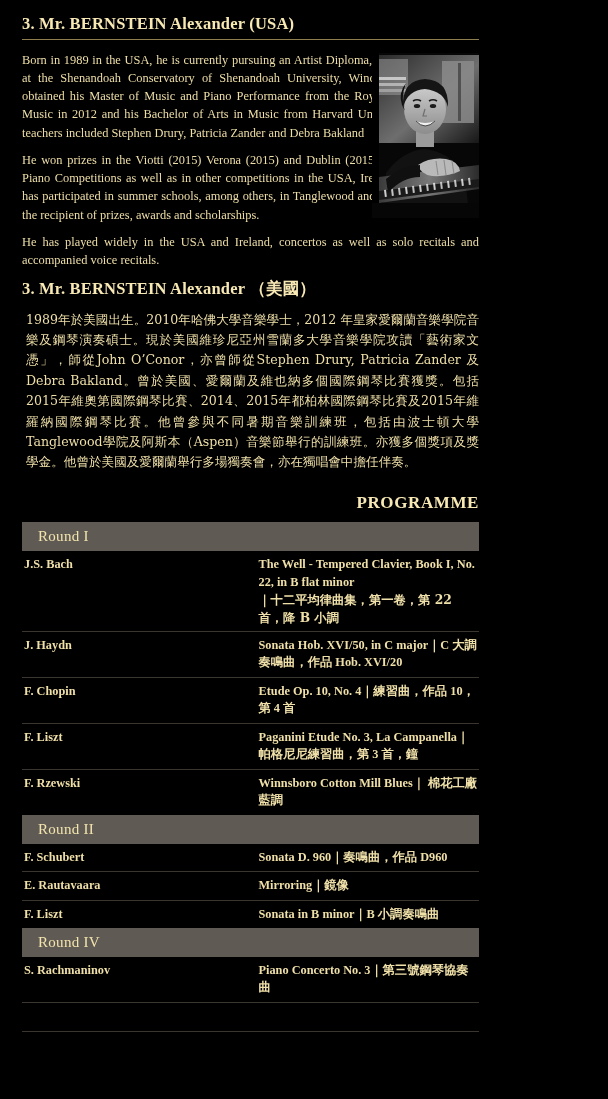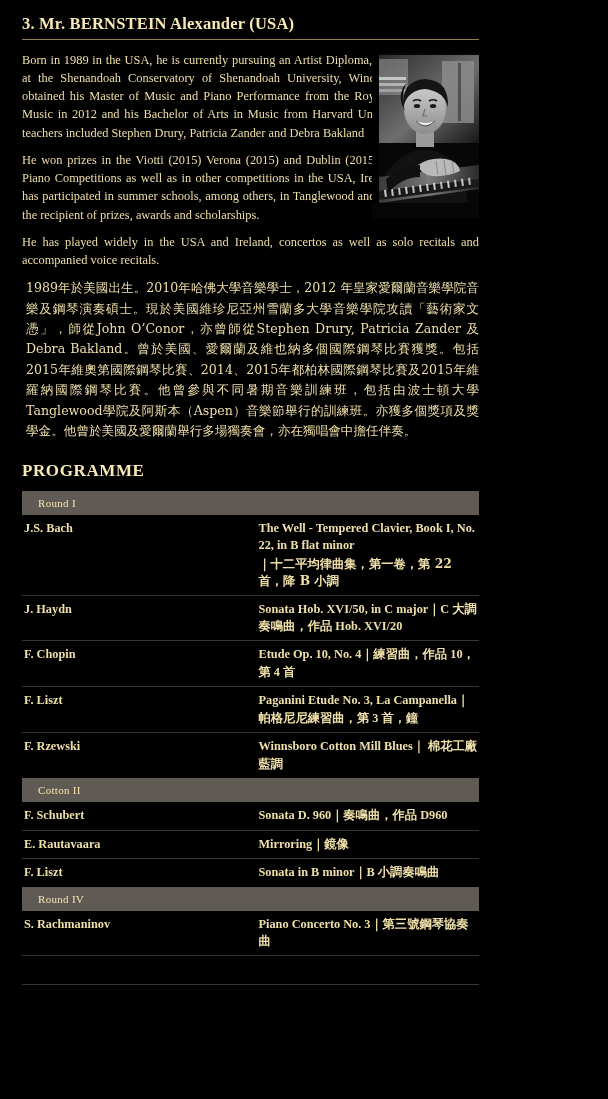--- a/index.html
+++ b/index.html
@@ -50,20 +50,21 @@
     line-height: 1.3;
     border-bottom: none;
   }
   .programme-title {
     font-size: 17px;
     font-weight: bold;
     color: #f7e8b4;
     letter-spacing: 0.6px;
     margin: 20px 0 9px 0;
     line-height: 1.2;
+    text-align: right;
   }
 
   
   .bio-block { position: relative; }
   .bio-p {
     font-size: 12.4px;
     line-height: 1.47;
     color: #efdfa8;
     text-align: justify;
     margin: 0 0 9px 0;
@@ -96,21 +97,21 @@
 
   
   .programme {
     width: 100%;
     border-collapse: collapse;
     table-layout: fixed;
   }
   .round-row td {
     background: #5f5a53;
     padding: 6px 0 6px 16px;
-    font-size: 11px;
+    font-size: 15px;
     color: #f3e4ae;
     letter-spacing: 0.3px;
     border: none;
   }
   .work-row td {
     border-bottom: 1px solid #3a362f;
     padding: 5px 0 5px 0;
     vertical-align: top;
     font-size: 12.3px;
     line-height: 1.42;
@@ -227,20 +228,21 @@
             <rect x="0" y="150" width="107" height="15" fill="#060606"></rect>
           </g>
         </svg>
       </div>
 
       <p class="bio-p wrap-photo">Born in 1989 in the USA, he is currently pursuing an Artist Diploma, under John O’Conor at the Shenandoah Conservatory of Shenandoah University, Winchester, Virginia. He obtained his Master of Music and Piano Performance from the Royal Irish Academy of Music in 2012 and his Bachelor of Arts in Music from Harvard University in 2010. His teachers included Stephen Drury, Patricia Zander and Debra Bakland</p>
       <p class="bio-p wrap-photo">He won prizes in the Viotti (2015) Verona (2015) and Dublin (2015, 2014) International Piano Competitions as well as in other competitions in the USA, Ireland and Vienna. He has participated in summer schools, among others, in Tanglewood and Aspen and has been the recipient of prizes, awards and scholarships.</p>
       <p class="bio-p">He has played widely in the USA and Ireland, concertos as well as solo recitals and accompanied voice recitals.</p>
     </div>
 
+    <h2 class="bio-title-cn">3. Mr. BERNSTEIN Alexander （美國）</h2>
 
     <p class="bio-cn-p">1989年於美國出生。2010年哈佛大學音樂學士，2012 年皇家愛爾蘭音樂學院音樂及鋼琴演奏碩士。現於美國維珍尼亞州雪蘭多大學音樂學院攻讀「藝術家文憑」，師從John O’Conor，亦曾師從Stephen Drury, Patricia Zander 及 Debra Bakland。曾於美國、愛爾蘭及維也納多個國際鋼琴比賽獲獎。包括2015年維奧第國際鋼琴比賽、2014、2015年都柏林國際鋼琴比賽及2015年維羅納國際鋼琴比賽。他曾參與不同暑期音樂訓練班，包括由波士頓大學Tanglewood學院及阿斯本（Aspen）音樂節舉行的訓練班。亦獲多個獎項及獎學金。他曾於美國及愛爾蘭舉行多場獨奏會，亦在獨唱會中擔任伴奏。</p>
 
     <h3 class="programme-title">PROGRAMME</h3>
 
     <table class="programme">
       <tbody>
           <tr class="round-row">
             <td colspan="2">Round I</td>
           </tr>
@@ -269,21 +271,21 @@
               <span class="work-line">Paganini Etude No. 3, La Campanella｜帕格尼尼練習曲，第 3 首，鐘</span>
             </td>
           </tr>
           <tr class="work-row no-border">
             <td class="composer">F. Rzewski</td>
             <td class="work">
               <span class="work-line">Winnsboro Cotton Mill Blues｜ 棉花工廠藍調</span>
             </td>
           </tr>
           <tr class="round-row">
-            <td colspan="2">Cotton II</td>
+            <td colspan="2">Round II</td>
           </tr>
           <tr class="work-row">
             <td class="composer">F. Schubert</td>
             <td class="work">
               <span class="work-line">Sonata D. 960｜奏鳴曲，作品 D960</span>
             </td>
           </tr>
           <tr class="work-row">
             <td class="composer">E. Rautavaara</td>
             <td class="work">

